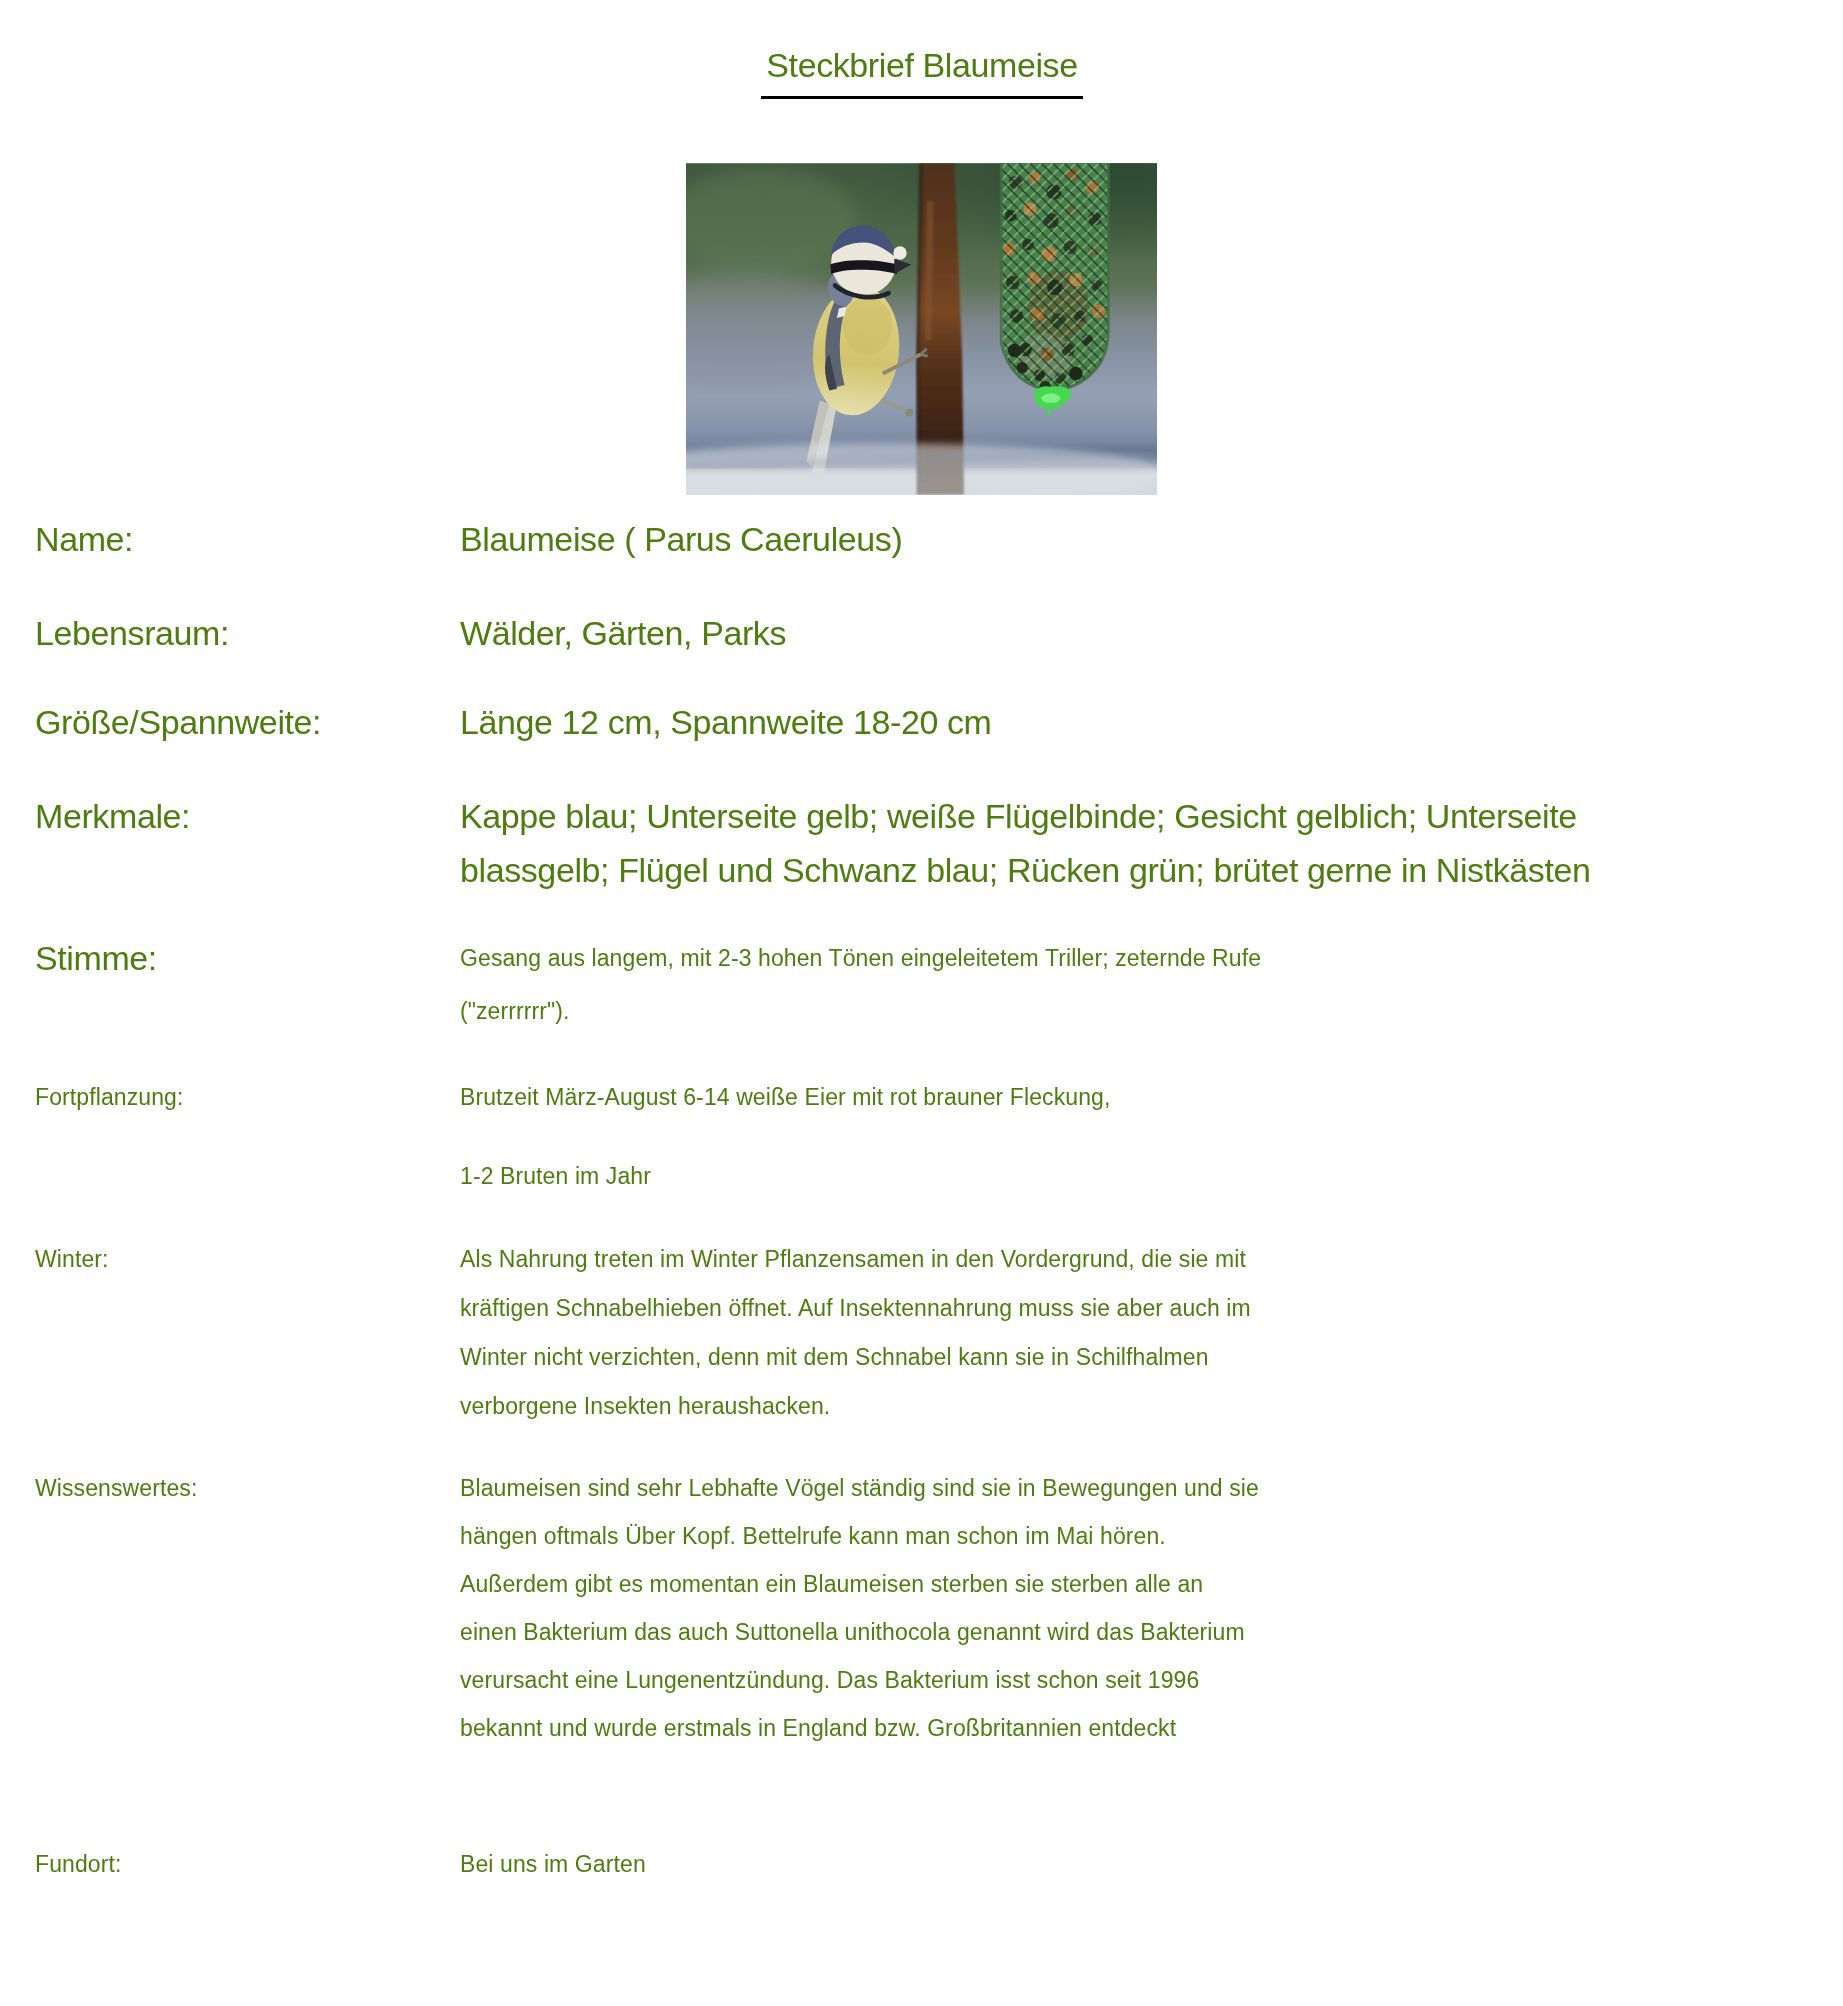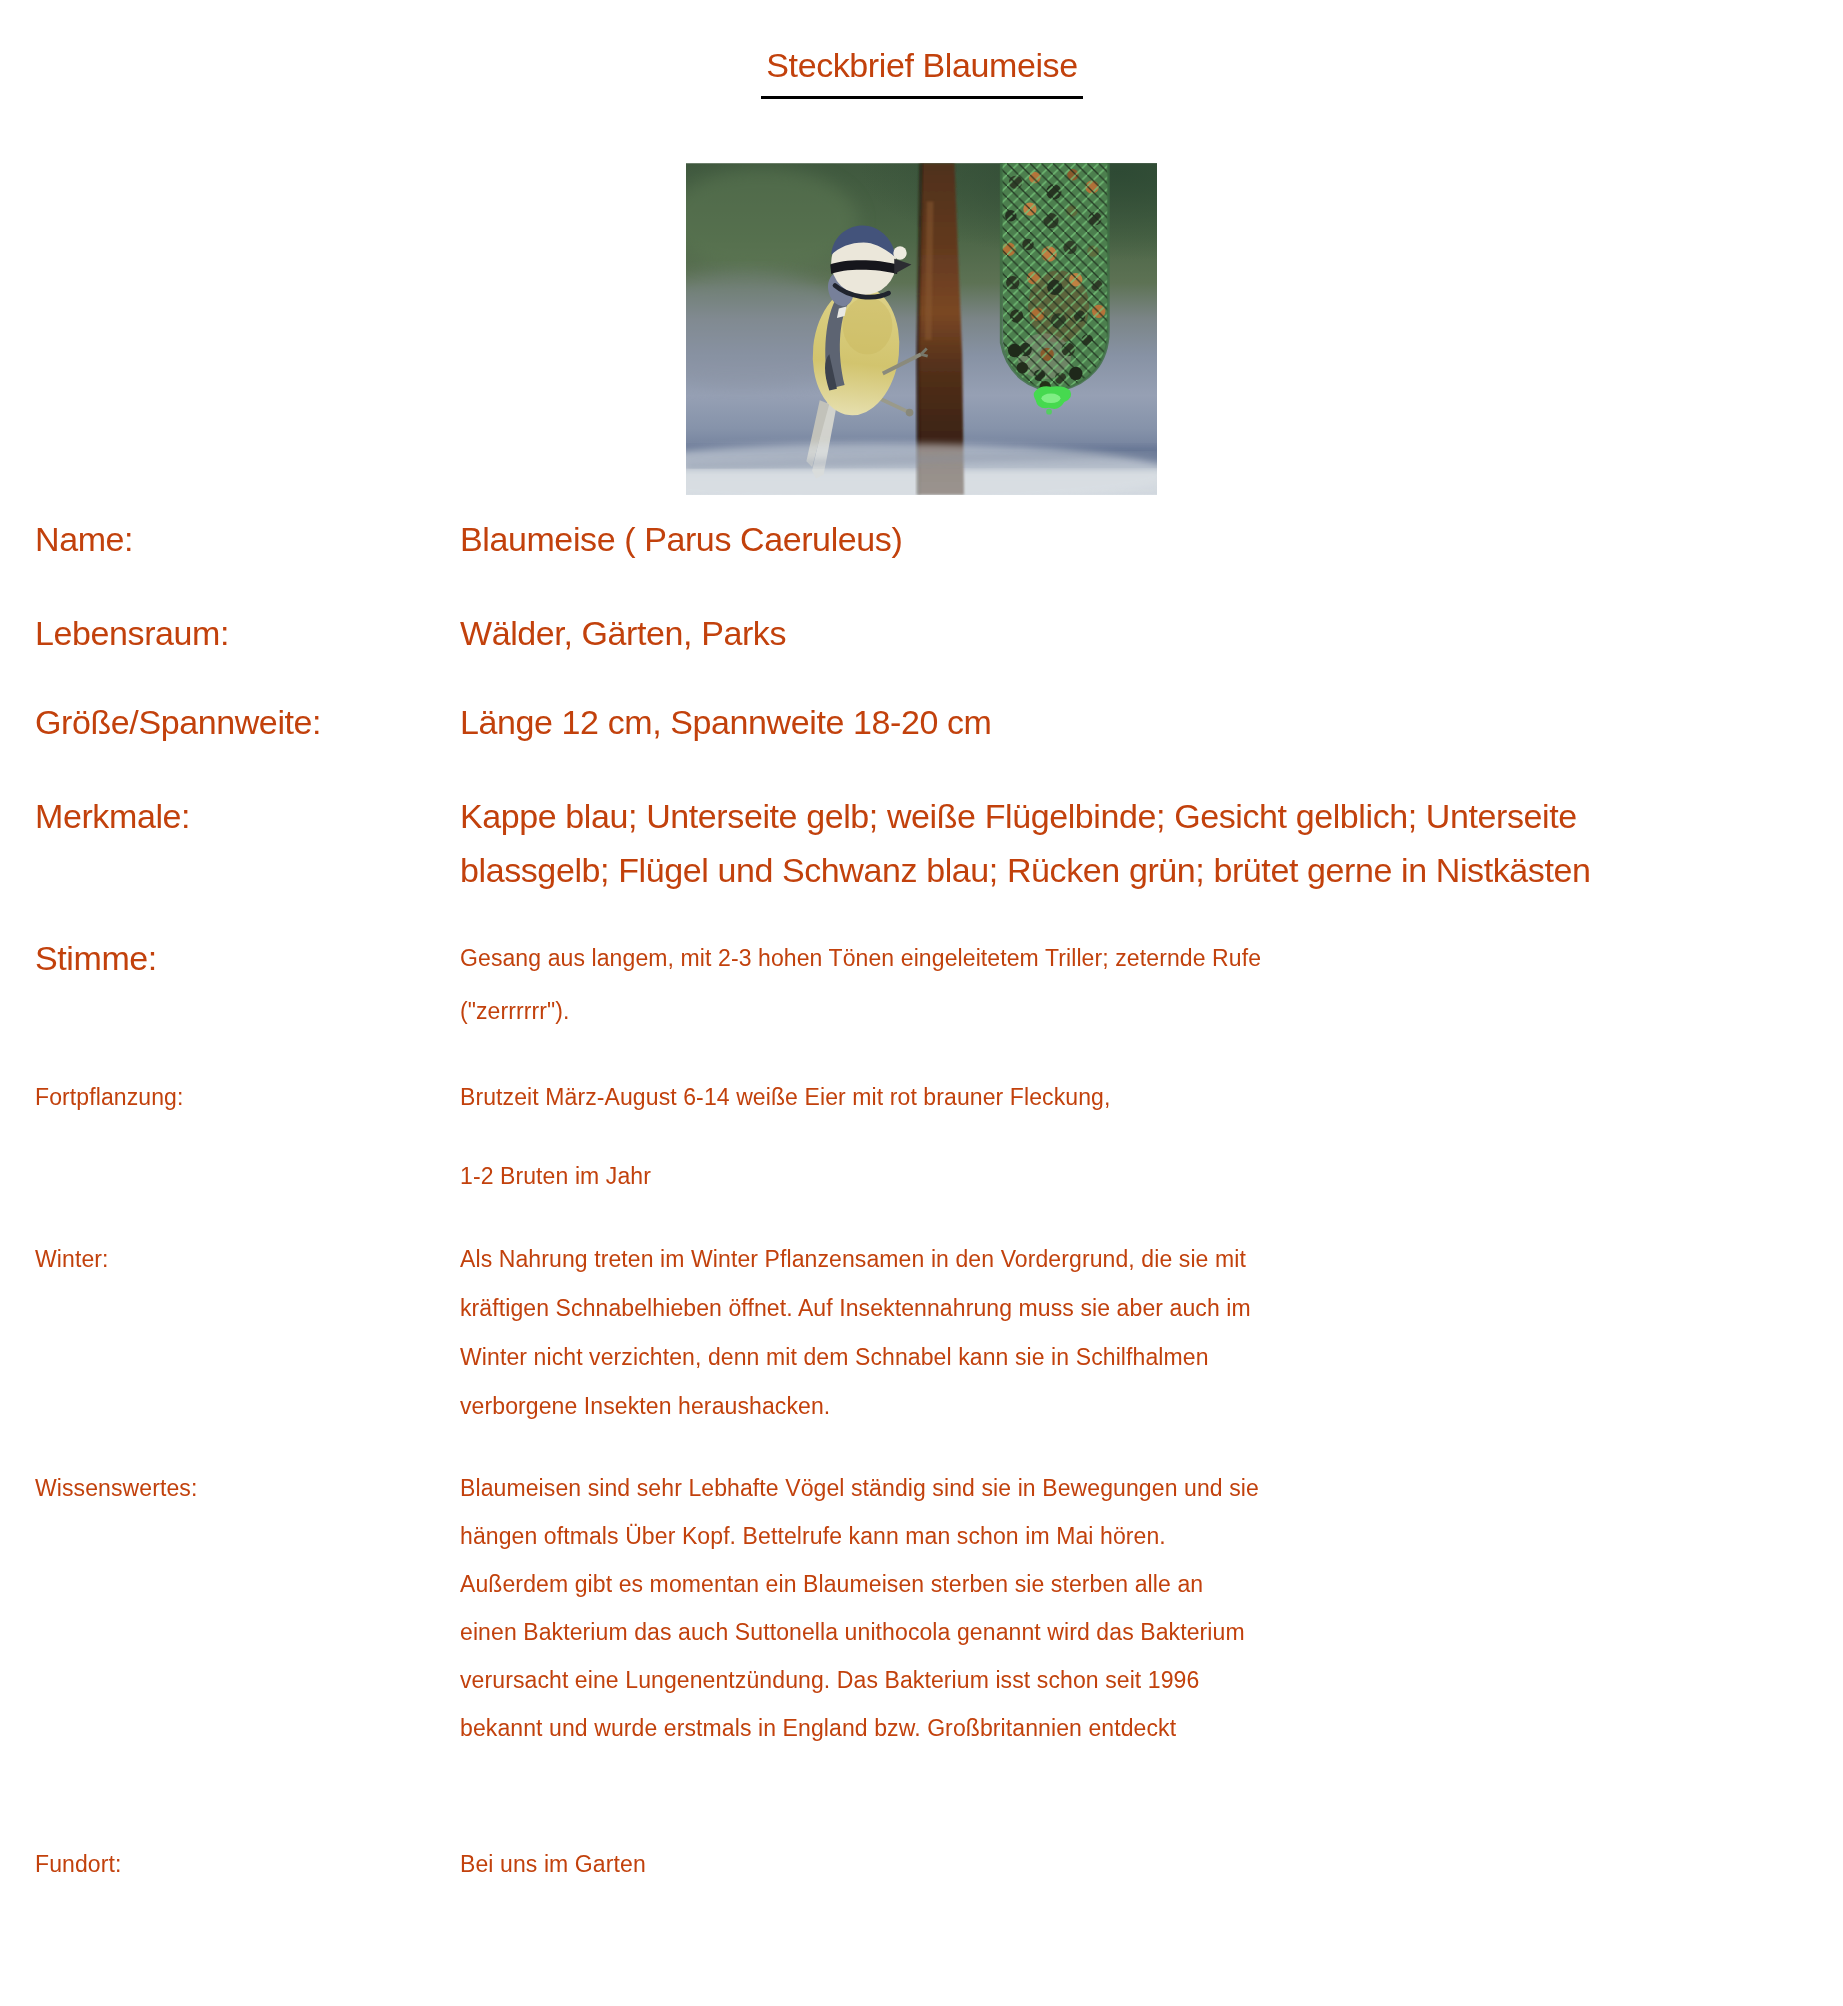--- a/index.html
+++ b/index.html
@@ -2,21 +2,21 @@
 <html><head>
 <meta charset="utf-8">
 <style>
   html,body{margin:0;padding:0;background:#ffffff;}
   .page{
     position:relative;
     width:1844px;
     height:2006px;
     background:#ffffff;
     font-family:"Liberation Sans", sans-serif;
-    color:#c2410c;
+    color:#4d7c0f;
     overflow:hidden;
   }
   .title-wrap{
     position:absolute;
     top:36px; left:0; width:100%;
     text-align:center;
   }
   .title{
     display:inline-block;
     font-size:54px;

